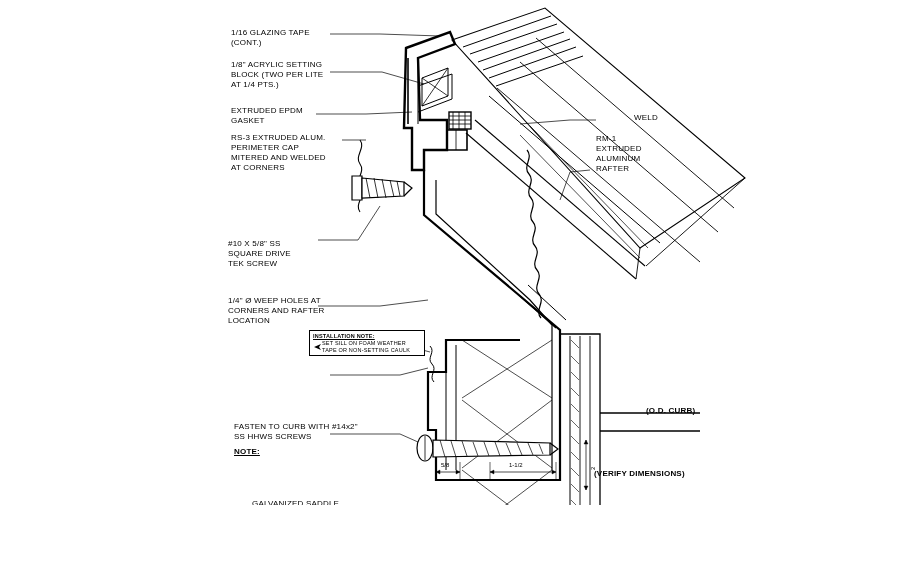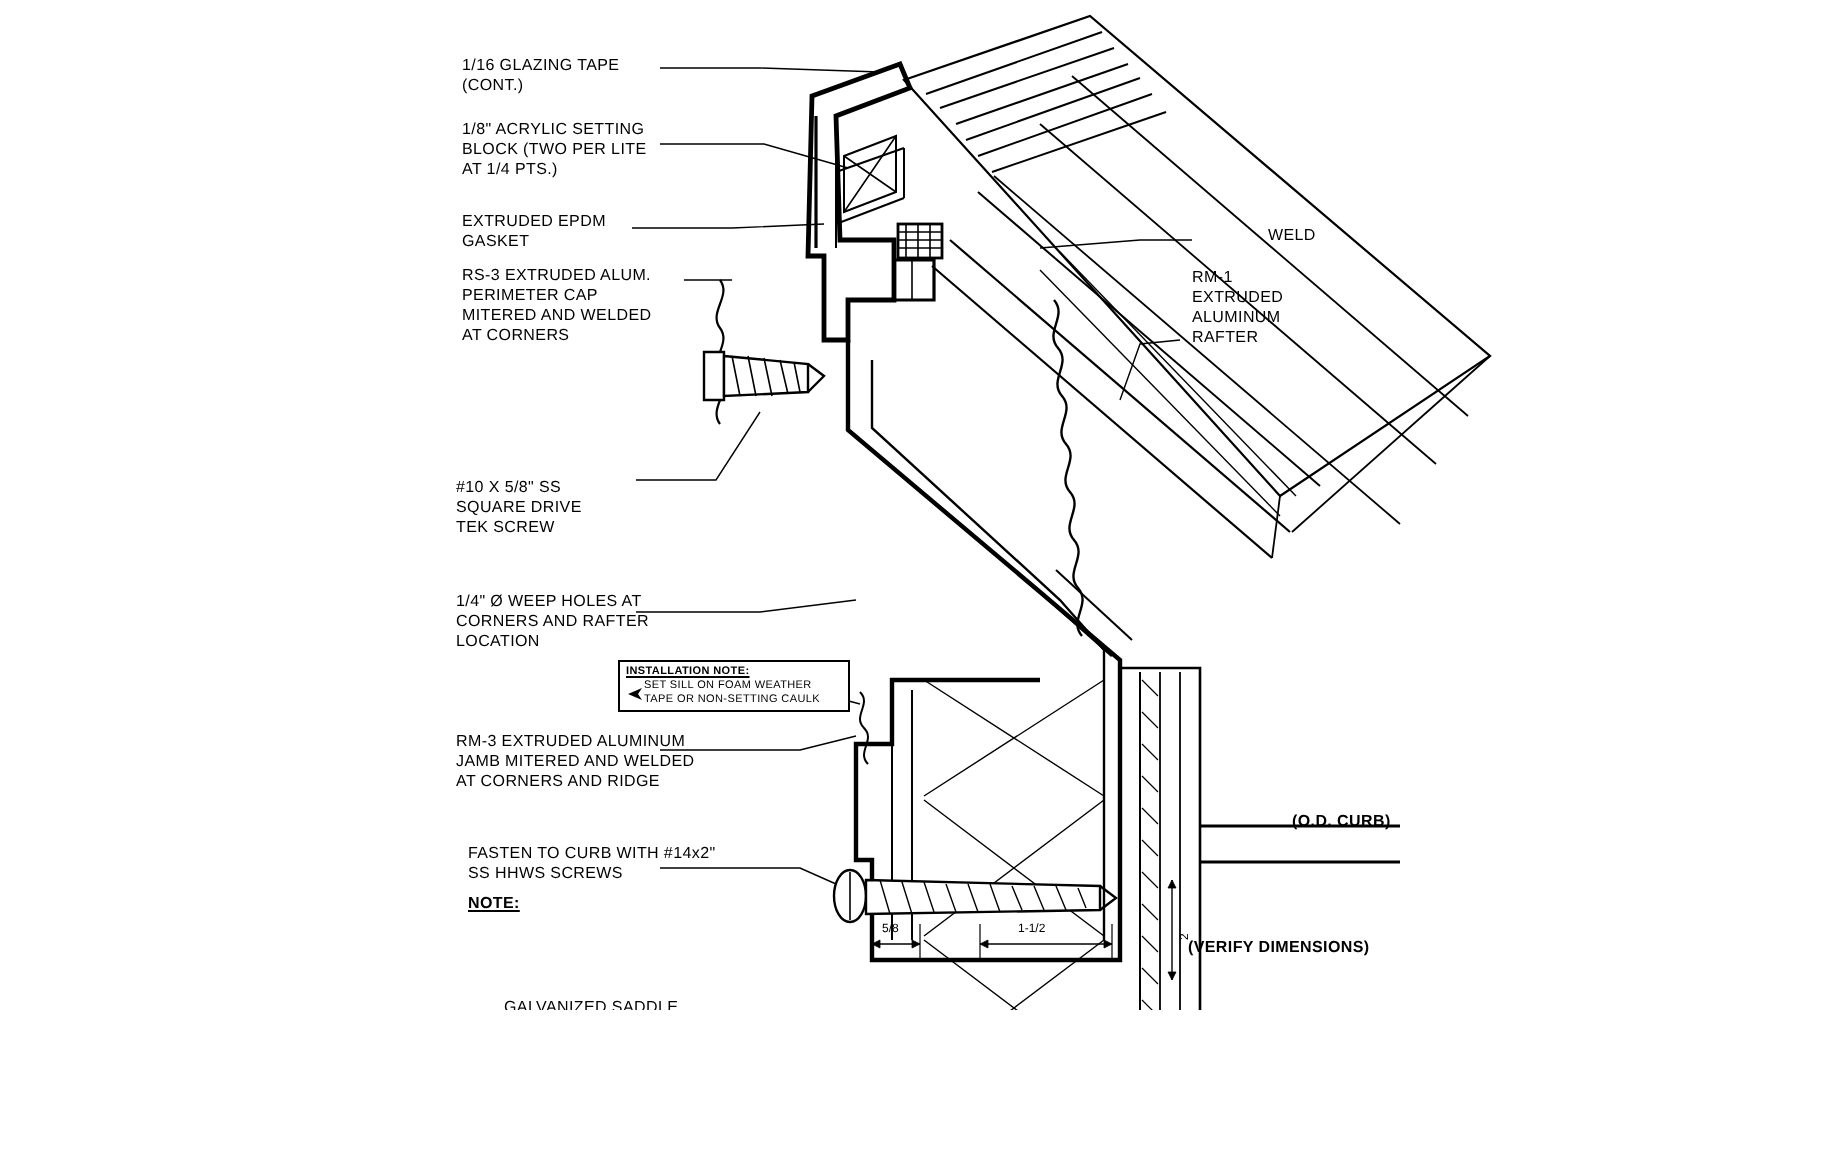--- a/index.html
+++ b/index.html
@@ -220,23 +220,20 @@
 AT CORNERS</div>
 
   <div class="lbl" style="left:228px; top:239px;">#10 X 5/8" SS
 SQUARE DRIVE
 TEK SCREW</div>
 
   <div class="lbl" style="left:228px; top:296px;">1/4" Ø WEEP HOLES AT
 CORNERS AND RAFTER
 LOCATION</div>
 
-  <div class="lbl" style="left:228px; top:366px;">RM-3 EXTRUDED ALUMINUM
-JAMB MITERED AND WELDED
-AT CORNERS AND RIDGE</div>
 
   <div class="lbl" style="left:234px; top:422px;">FASTEN TO CURB WITH #14x2"
 SS HHWS SCREWS</div>
 
   <div class="lbl u b" style="left:234px; top:447px;">NOTE:</div>
 
   <div class="lbl" style="left:252px; top:499px;">GALVANIZED SADDLE
 FLASHING (BY OTHERS)</div>
 
   <div class="lbl" style="left:634px; top:113px;">WELD</div>

